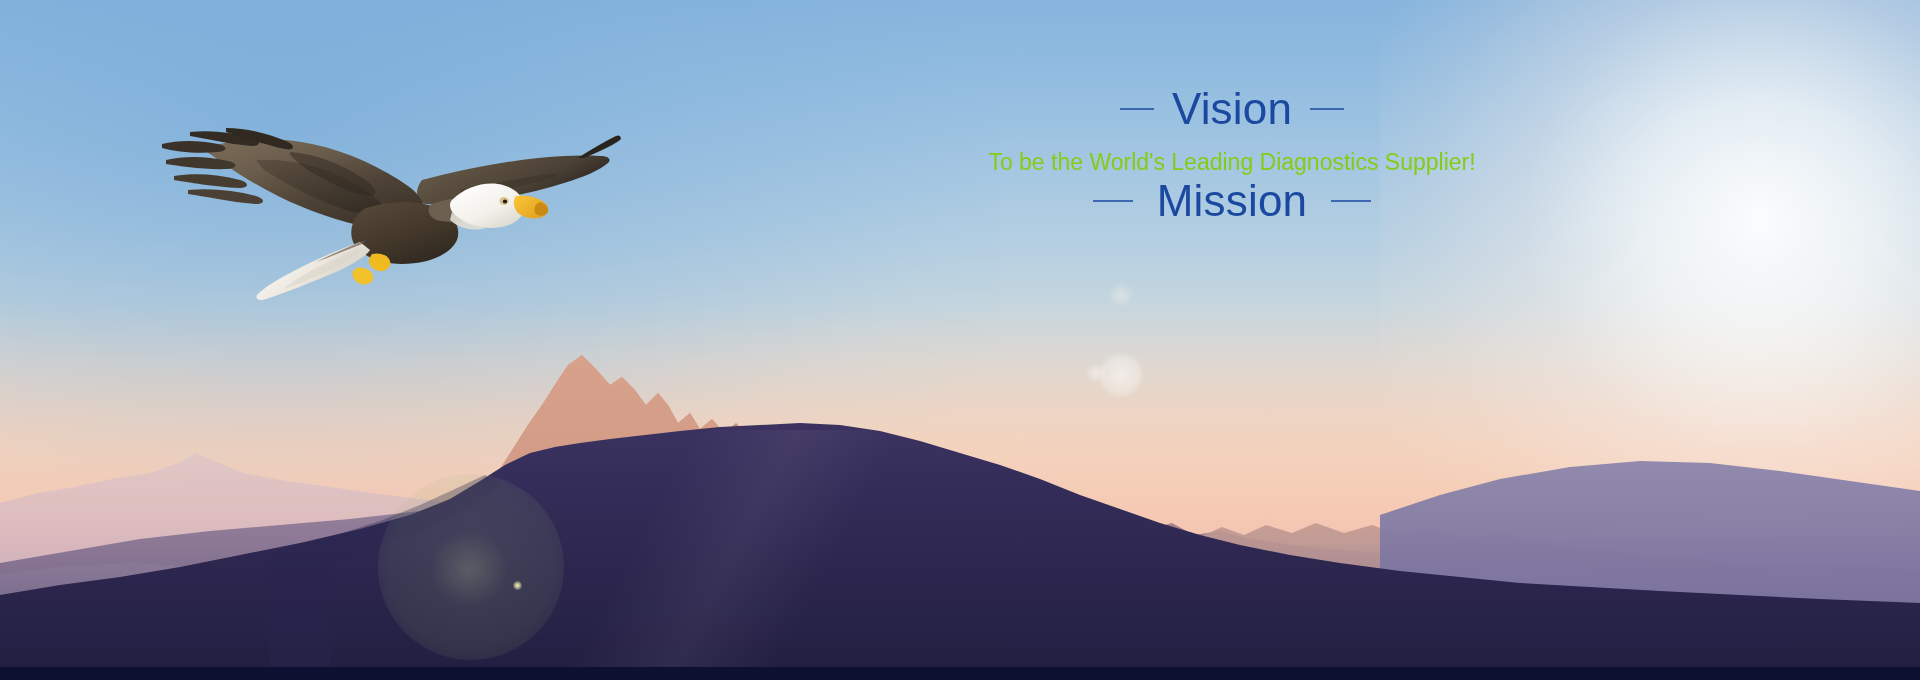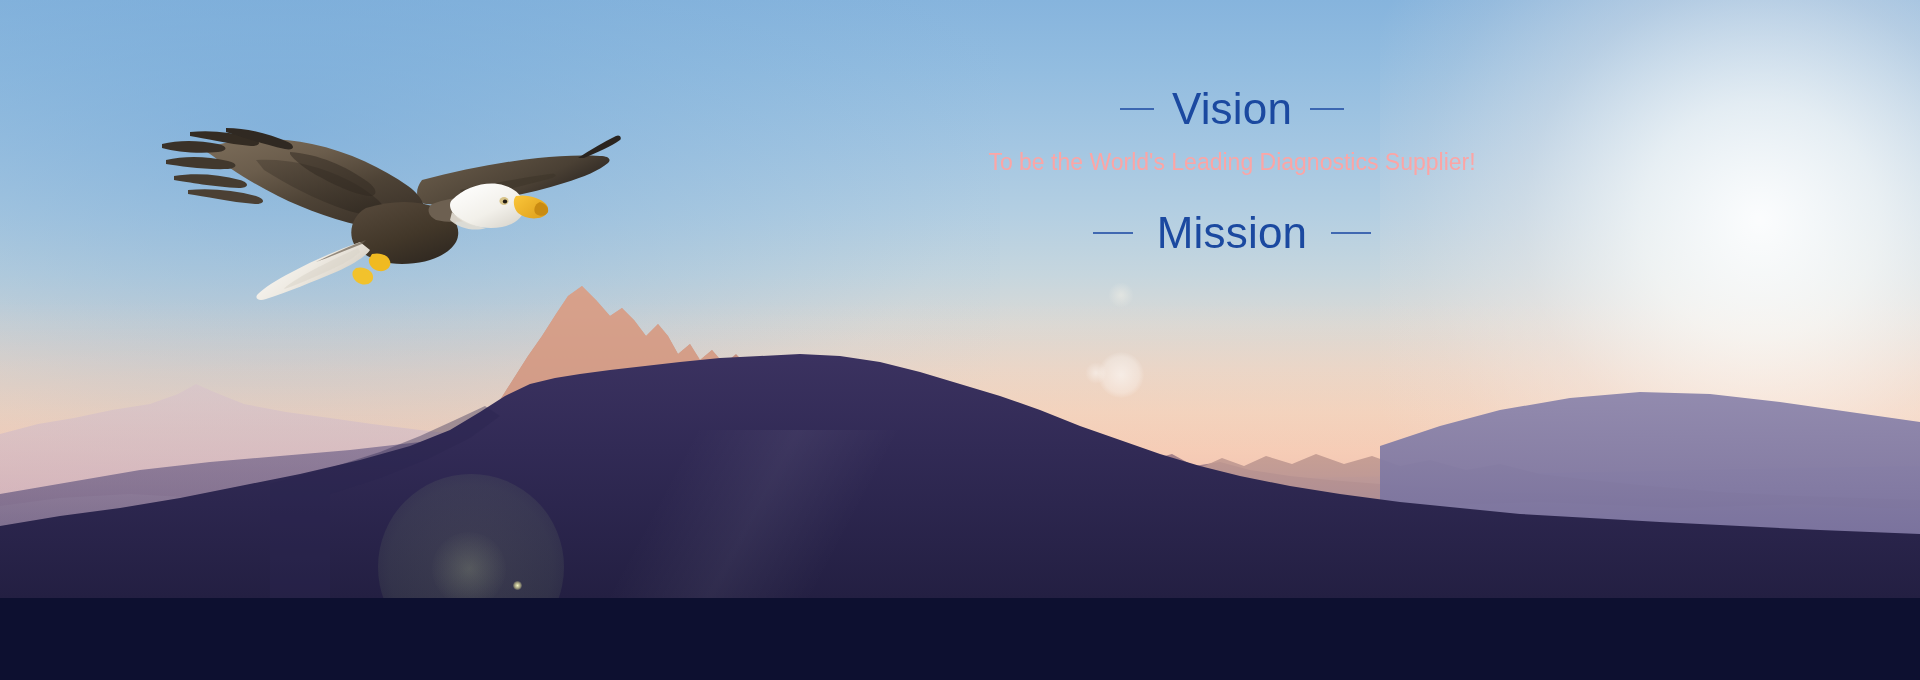--- a/index.html
+++ b/index.html
@@ -6,21 +6,21 @@
   * { margin:0; padding:0; box-sizing:border-box; }
   html, body {
     width:1920px; height:680px;
     overflow:hidden;
     background:#0d1030;
     font-family:"Liberation Sans", sans-serif;
   }
 
   .banner {
     position:relative;
-    width:1920px; height:598px;
+    width:1920px; height:667px;
     overflow:hidden;
   }
 
   
   .sky {
     position:absolute; inset:0;
     background:
       linear-gradient(180deg,
         #86b4dd 0%,
         #93bde0 12%,
@@ -130,28 +130,28 @@
   }
   .head-title {
     color:#1b49a0;
     font-size:44px;
     font-weight:400;
     line-height:1.05;
     letter-spacing:.2px;
     white-space:nowrap;
   }
   .tagline {
-    color:#fca5a5;
+    color:#84cc16;
     font-size:23px;
     font-weight:400;
     line-height:1.3;
     margin-top:16px;
     white-space:nowrap;
   }
-  .block-mission { margin-top:32px; }
+  .block-mission { }
   .block-mission .rule { width:40px; }
   .block-mission .head-row { gap:24px; }
   .block-mission .tagline { margin-top:14px; }
 
   
   .eagle {
     position:absolute;
     left:160px; top:128px;
     width:460px; height:190px;
     z-index:30;

